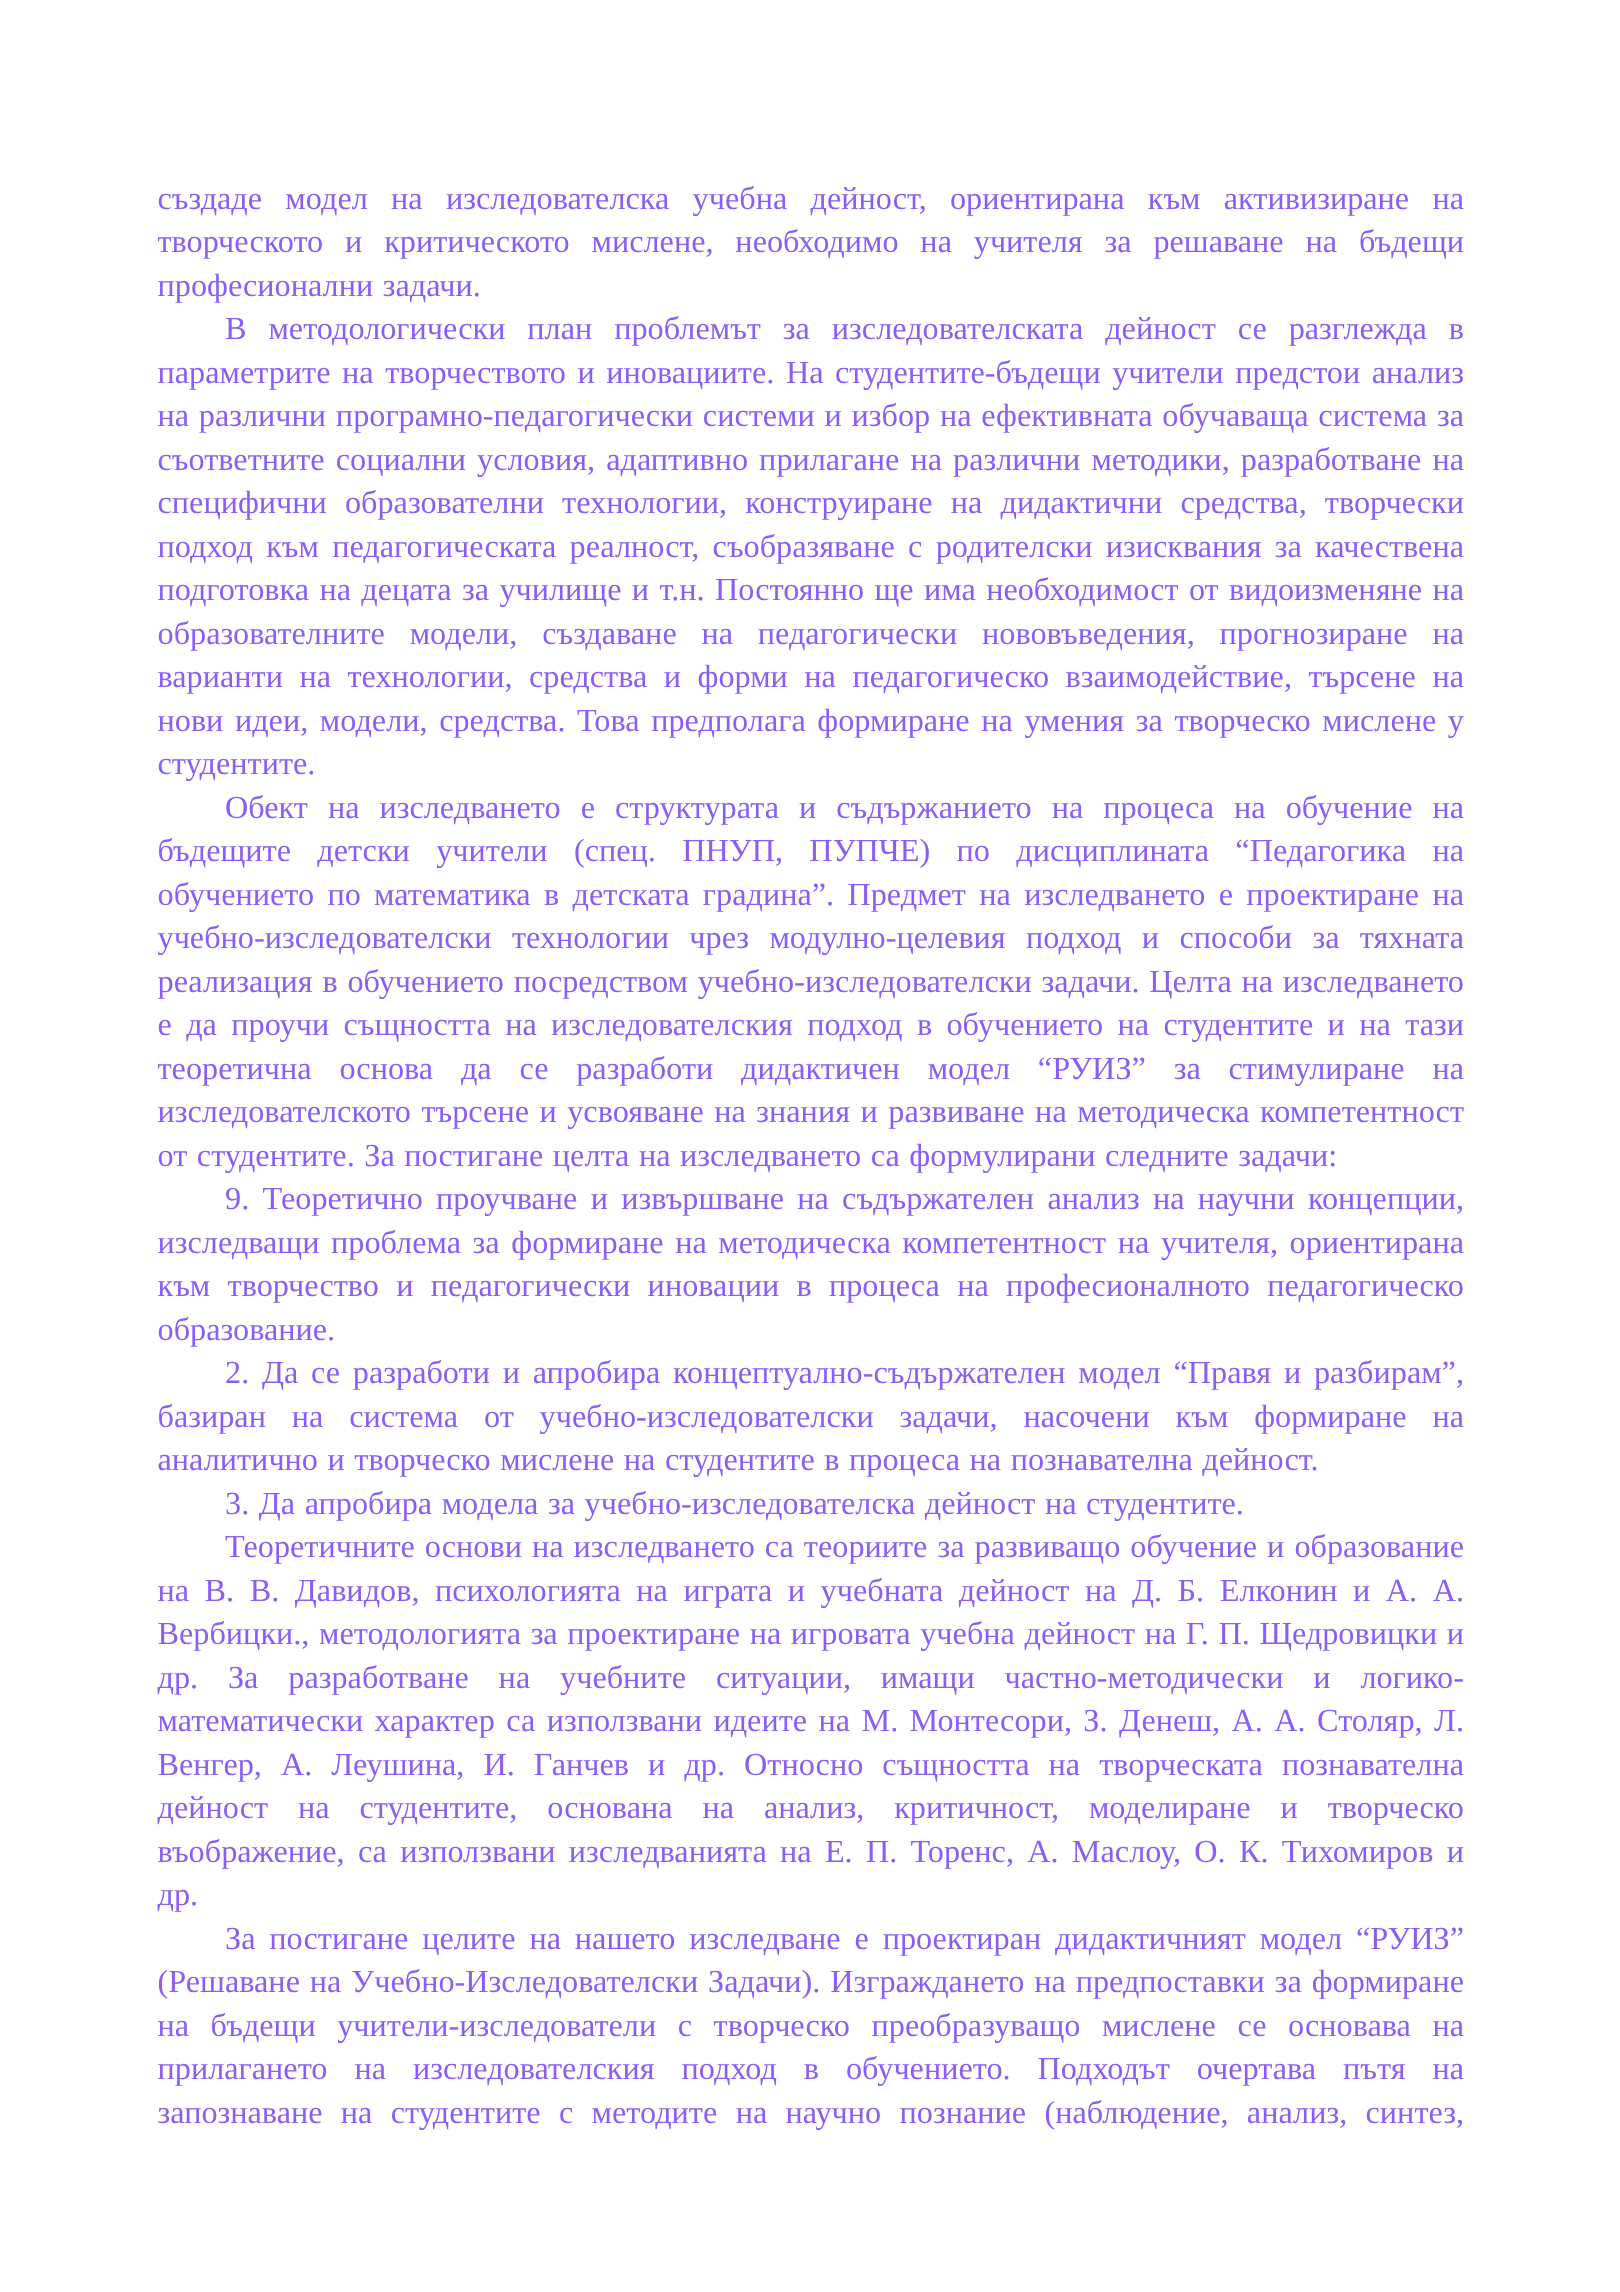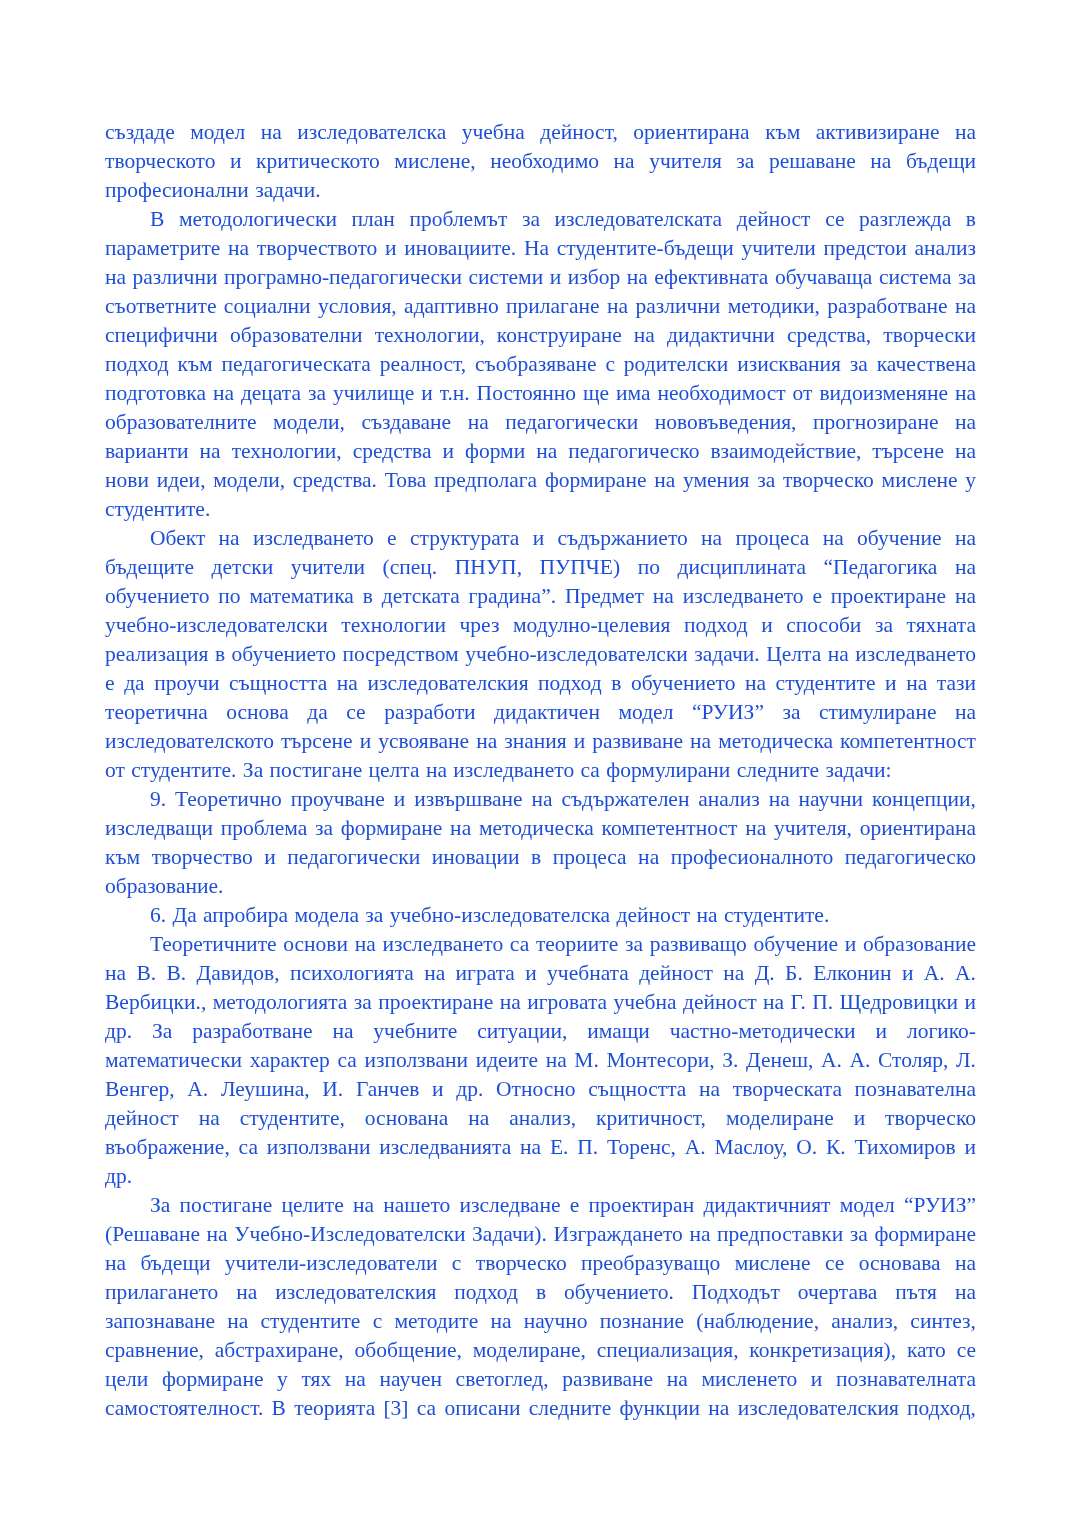--- a/index.html
+++ b/index.html
@@ -7,21 +7,21 @@
     padding: 0;
     background: #ffffff;
   }
   .page {
     position: relative;
     width: 1080px;
     height: 1428px;
     background: #ffffff;
     overflow: hidden;
     font-family: "Liberation Serif", "DejaVu Serif", serif;
-    color: #1d4ed8;
+    color: #8b5cf6;
   }
   .body-text {
     position: absolute;
     left: 105px;
     top: 118px;
     width: 871px;
   }
   .body-text p {
     margin: 0;
     font-size: 21.5px;
@@ -47,18 +47,19 @@
 </style>
 </head>
 <body>
 
 <div class="page">
   <div class="body-text" id="body-text">
       <p><span>създаде модел на изследователска учебна дейност, ориентирана към активизиране на творческото и критическото мислене, необходимо на учителя за решаване на бъдещи професионални задачи.</span></p>
       <p class="indent"><span>В методологически план проблемът за изследователската дейност се разглежда в параметрите на творчеството и иновациите. На студентите-бъдещи учители предстои анализ на различни програмно-педагогически системи и избор на ефективната обучаваща система за съответните социални условия, адаптивно прилагане на различни методики, разработване на специфични образователни технологии, конструиране на дидактични средства, творчески подход към педагогическата реалност, съобразяване с родителски изисквания за качествена подготовка на децата за училище и т.н. Постоянно ще има необходимост от видоизменяне на образователните модели, създаване на педагогически нововъведения, прогнозиране на варианти на технологии, средства и форми на педагогическо взаимодействие, търсене на нови идеи, модели, средства. Това предполага формиране на умения за творческо мислене у студентите.</span></p>
       <p class="indent"><span class="run-b">Обект на изследването</span><span> е структурата и съдържанието на процеса на обучение на бъдещите детски учители (спец. ПНУП, ПУПЧЕ) по дисциплината  “Педагогика на обучението по математика в детската градина”. </span><span class="run-b">Предмет на изследването</span><span> е проектиране на учебно-изследователски технологии чрез модулно-целевия подход и способи за тяхната реализация в обучението посредством учебно-изследователски задачи. </span><span class="run-b">Целта</span><span> на изследването е да проучи същността на изследователския подход в обучението на студентите и на тази теоретична основа да се разработи дидактичен модел “РУИЗ” за стимулиране на изследователското търсене и усвояване на знания и развиване на методическа компетентност от студентите. За постигане целта на изследването са формулирани следните </span><span class="run-b">задачи</span><span>:</span></p>
       <p class="indent"><span>9. Теоретично проучване и извършване на съдържателен анализ на научни концепции, изследващи проблема за формиране на методическа компетентност на учителя, ориентирана към творчество и педагогически иновации в процеса на професионалното педагогическо образование.</span></p>
-      <p class="indent"><span>6. Да апробира модела за учебно-изследователска  дейност на студентите.</span></p>
+      <p class="indent"><span>2. Да се разработи и апробира концептуално-съдържателен модел “Правя и разбирам”, базиран на система от учебно-изследователски задачи, насочени към формиране на аналитично и творческо мислене на студентите в процеса на познавателна дейност.</span></p>
+      <p class="indent"><span>3. Да апробира модела за учебно-изследователска  дейност на студентите.</span></p>
       <p class="indent"><span>Теоретичните основи на изследването са теориите за развиващо обучение и образование на В. В. Давидов, психологията на играта и учебната дейност на Д. Б. Елконин и А. А. Вербицки., методологията за проектиране на игровата учебна дейност на Г. П. Щедровицки и др. За разработване на учебните ситуации, имащи частно-методически и логико-математически характер са използвани идеите на М. Монтесори, З. Денеш, А. А. Столяр, Л. Венгер, А. Леушина, И. Ганчев и др. Относно същността на творческата познавателна дейност на студентите, основана на анализ, критичност, моделиране и творческо въображение, са използвани изследванията на Е. П. Торенс, А. Маслоу, О. К. Тихомиров и др.</span></p>
       <p class="indent"><span>За постигане целите на нашето изследване е проектиран дидактичният модел “РУИЗ” (</span><span class="run-b">Р</span><span>ешаване на </span><span class="run-b">У</span><span>чебно-</span><span class="run-b">И</span><span>зследователски </span><span class="run-b">З</span><span>адачи). Изграждането на предпоставки за формиране на бъдещи учители-изследователи с творческо преобразуващо мислене се основава на прилагането на </span><span class="run-i">изследователския подход</span><span> в обучението. Подходът очертава пътя на запознаване на студентите с методите на научно познание (наблюдение, анализ, синтез, сравнение, абстрахиране, обобщение, моделиране, специализация, конкретизация), като се цели формиране у тях на научен светоглед, развиване на мисленето и познавателната самостоятелност. В теорията [3] са описани следните функции на изследователския подход, които адаптираме към университетското обучение:</span></p>
     </div>
   <div class="page-number">158</div>
 </div>
 
 </body></html>

